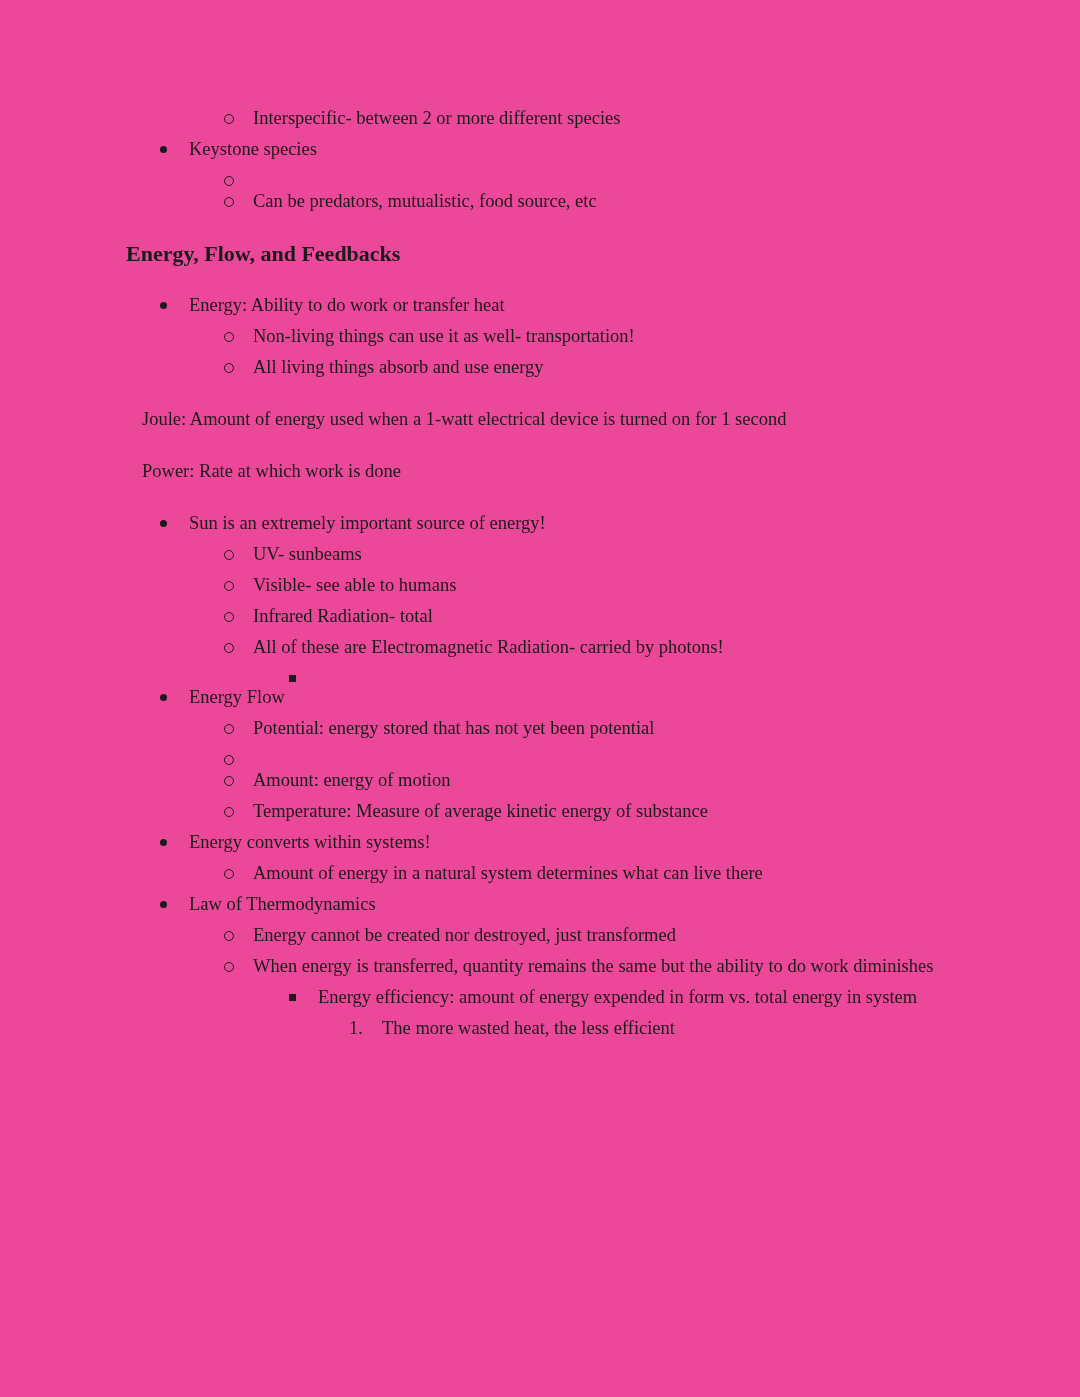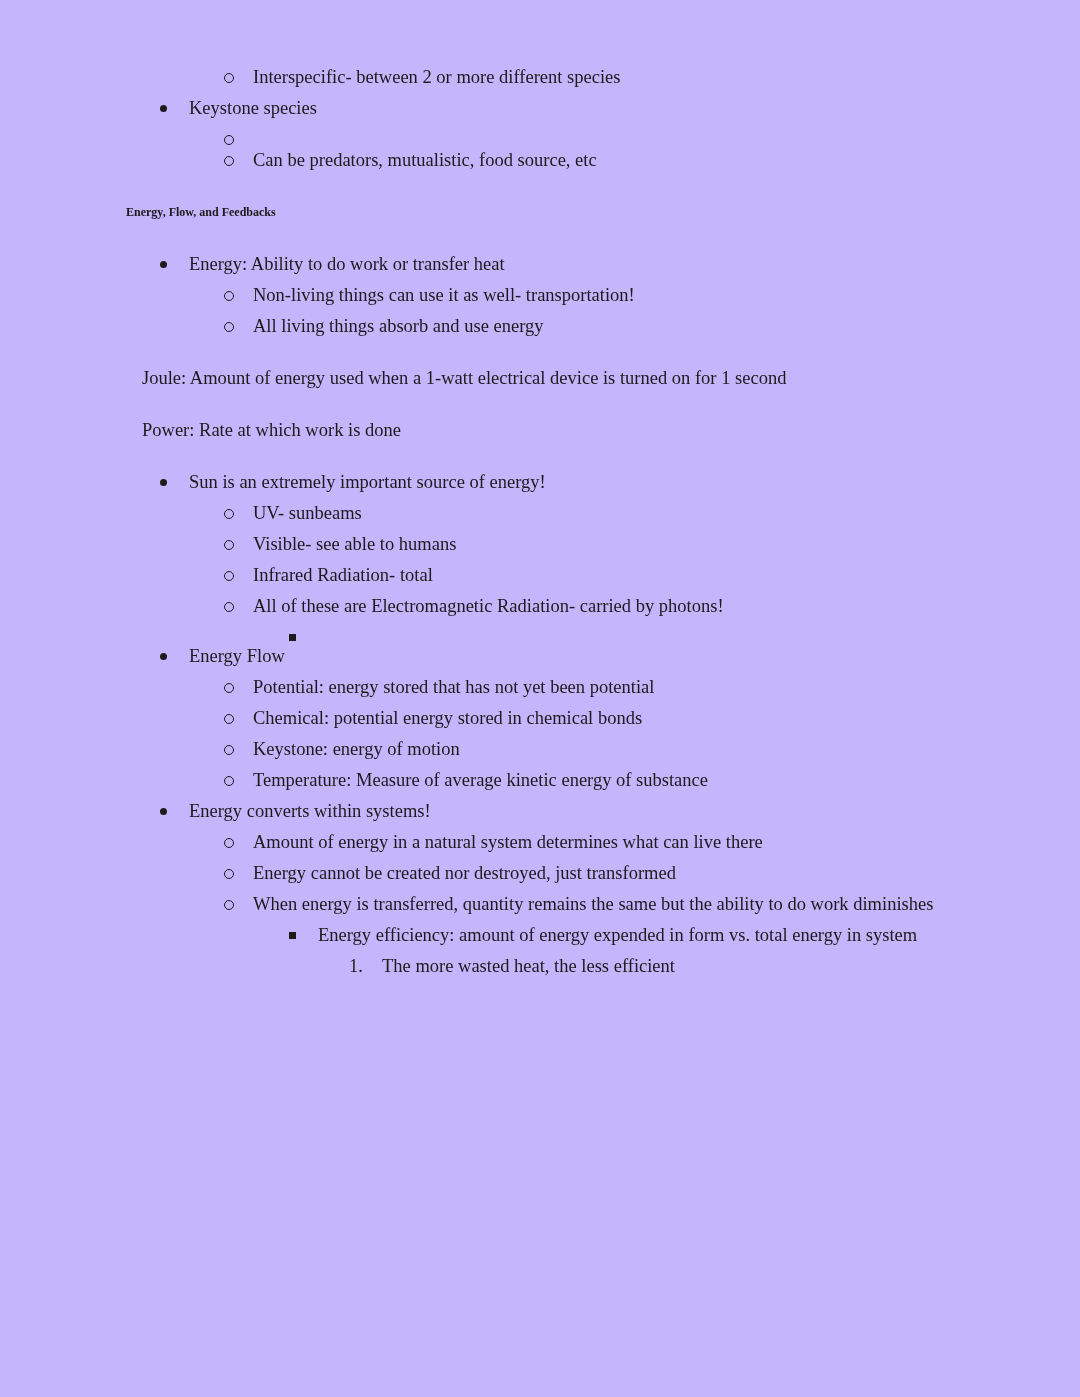--- a/index.html
+++ b/index.html
@@ -5,30 +5,30 @@
   * { box-sizing: border-box; margin: 0; padding: 0; }
   html, body { background: #ffffff; }
   body {
     font-family: "Liberation Serif", "DejaVu Serif", serif;
     color: #1b1b1b;
   }
   .page {
     position: relative;
     width: 1080px;
     min-height: 1397px;
-    background: #c4b5fd;
-    padding: 62px 126px 60px 126px;
+    background: #ec4899;
+    padding: 103px 126px 60px 126px;
   }
   .content {
     width: 828px;
     font-size: 18.5px;
     line-height: 31px;
   }
   .heading {
-    font-size: 12px;
+    font-size: 22px;
     font-weight: 700;
     line-height: 31px;
     margin: 21px 0;
   }
   .paragraph {
     margin: 21px 16px;
   }
   .li { display: flex; }
   .li .text { flex: 1 1 auto; }
   .level-1 { padding-left: 34px; }
@@ -124,37 +124,40 @@
       <div class="li level-1">
         <span class="marker disc"></span>
         <span class="text">Energy Flow</span>
       </div>
       <div class="li level-2">
         <span class="marker circle"></span>
         <span class="text">Potential: energy stored that has not yet been potential</span>
       </div>
       <div class="li level-2">
         <span class="marker circle"></span>
-        <span class="text">Chemical: potential energy stored in chemical bonds</span>
       </div>
       <div class="li level-2">
         <span class="marker circle"></span>
-        <span class="text">Keystone: energy of motion</span>
+        <span class="text">Amount: energy of motion</span>
       </div>
       <div class="li level-2">
         <span class="marker circle"></span>
         <span class="text">Temperature: Measure of average kinetic energy of substance</span>
       </div>
       <div class="li level-1">
         <span class="marker disc"></span>
         <span class="text">Energy converts within systems!</span>
       </div>
       <div class="li level-2">
         <span class="marker circle"></span>
         <span class="text">Amount of energy in a natural system determines what can live there</span>
+      </div>
+      <div class="li level-1">
+        <span class="marker disc"></span>
+        <span class="text">Law of Thermodynamics</span>
       </div>
       <div class="li level-2">
         <span class="marker circle"></span>
         <span class="text">Energy cannot be created nor destroyed, just transformed</span>
       </div>
       <div class="li level-2">
         <span class="marker circle"></span>
         <span class="text">When energy is transferred, quantity remains the same but the ability to do work diminishes</span>
       </div>
       <div class="li level-3">

